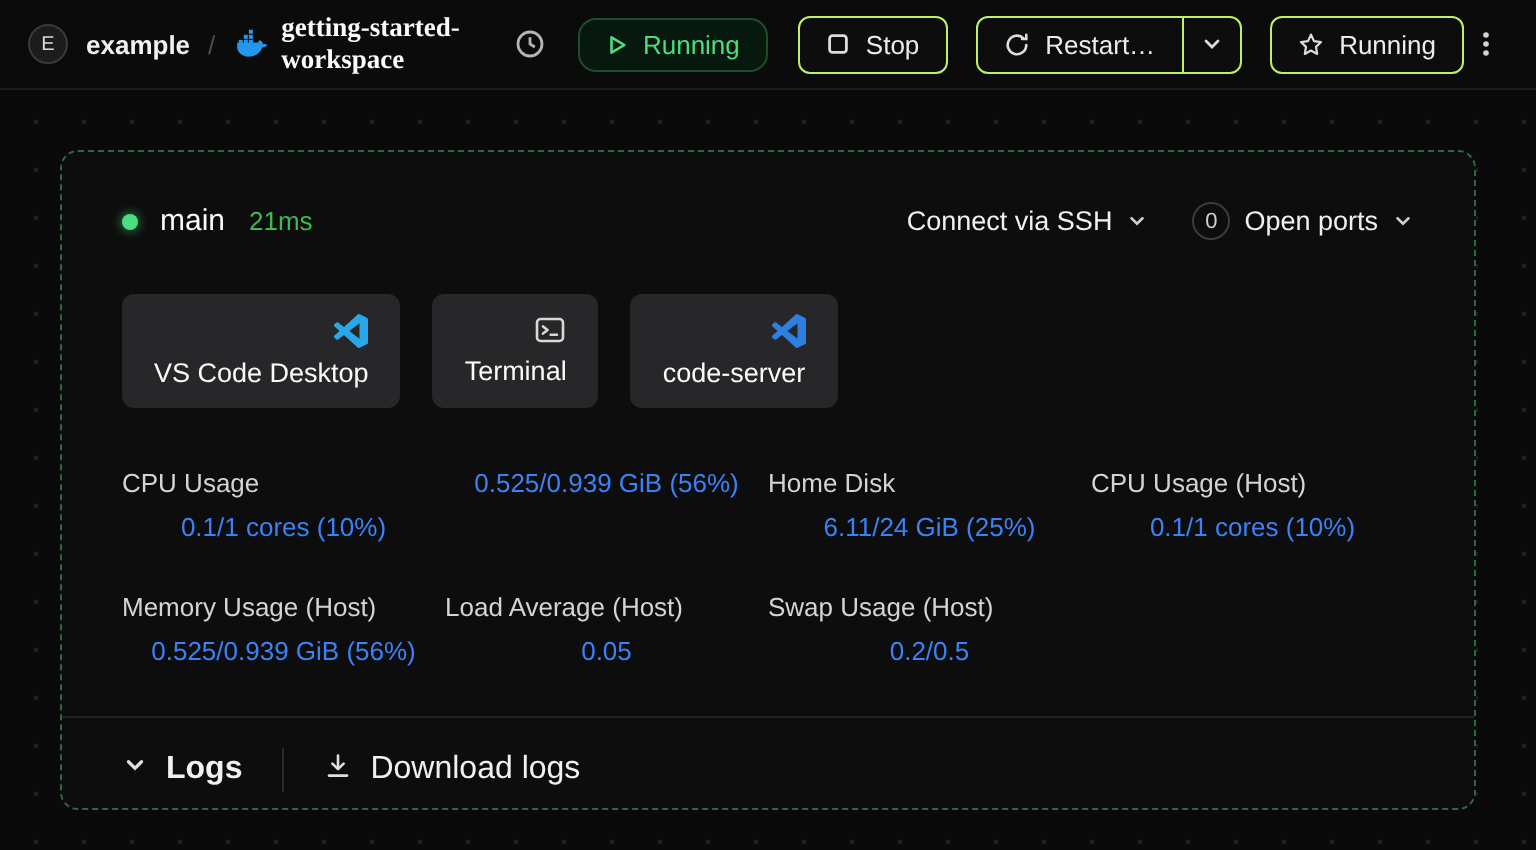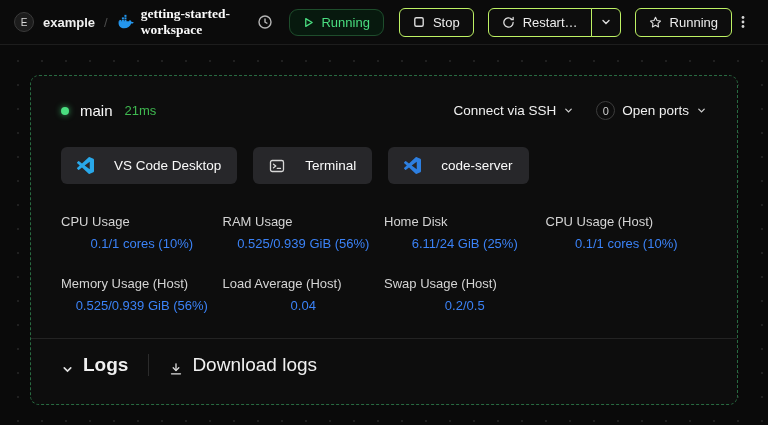--- a/index.html
+++ b/index.html
@@ -77,39 +77,39 @@
     font-family: inherit; font-size: 13.5px; font-weight: 500; cursor: pointer; padding: 0;
   }
   .ports-count {
     width: 19px; height: 19px; border-radius: 50%;
     border: 1px solid #3c3c3c; display: flex; align-items: center; justify-content: center;
     font-size: 11px; color: #cfcfcf;
   }
 
   .apps-row { display: flex; gap: 16px; margin-top: 27px; }
   .app-btn {
-    display: flex; align-items: center; gap: 20px;
+    display: flex; align-items: flex-end; gap: 5px;
     background: #27272a; border: none; border-radius: 6px;
     padding: 10px 16px; color: #fafafa;
-    font-family: inherit; font-size: 13.5px; font-weight: 500; cursor: pointer;
+    font-family: inherit; font-size: 13.5px; font-weight: 500; cursor: pointer; flex-direction: column;
   }
 
   .stats-grid {
     display: grid; grid-template-columns: repeat(4, 1fr);
     row-gap: 25px; margin-top: 30px;
   }
   .stat-label { color: #d4d4d4; font-size: 13px; margin-bottom: 7px; }
   .stat-value { color: #3b82f6; font-size: 13px; text-align: center; }
 
   .card-divider { border: none; border-top: 1px solid #232323; margin: 25px -30px 0; }
   .logs-row { display: flex; align-items: center; padding: 15px 0 17px; }
   .logs-btn, .dl-btn {
-    display: flex; align-items: flex-end; gap: 9px;
+    display: flex; align-items: flex-start; gap: 9px;
     background: none; border: none; color: #f0f0f0;
-    font-family: inherit; font-size: 19px; cursor: pointer; padding: 0;
+    font-family: inherit; font-size: 16px; cursor: pointer; padding: 0;
   }
   .logs-btn { font-weight: 700; }
   .v-sep { width: 1px; height: 22px; background: #2b2b2b; margin: 0 20px; }
 
   svg { display: block; }
 </style>
 </head>
 <body>
 
 <header class="topbar">
@@ -230,38 +230,37 @@
         <span>code-server</span>
       </button>
     </div>
 
     <div class="stats-grid">
       <div class="stat">
         <div class="stat-label">CPU Usage</div>
         <div class="stat-value">0.1/1 cores (10%)</div>
       </div>
       <div class="stat">
-        <div class="stat-label">RAM Usage</div>
         <div class="stat-value">0.525/0.939 GiB (56%)</div>
       </div>
       <div class="stat">
         <div class="stat-label">Home Disk</div>
         <div class="stat-value">6.11/24 GiB (25%)</div>
       </div>
       <div class="stat">
         <div class="stat-label">CPU Usage (Host)</div>
         <div class="stat-value">0.1/1 cores (10%)</div>
       </div>
       <div class="stat">
         <div class="stat-label">Memory Usage (Host)</div>
         <div class="stat-value">0.525/0.939 GiB (56%)</div>
       </div>
       <div class="stat">
         <div class="stat-label">Load Average (Host)</div>
-        <div class="stat-value">0.04</div>
+        <div class="stat-value">0.05</div>
       </div>
       <div class="stat">
         <div class="stat-label">Swap Usage (Host)</div>
         <div class="stat-value">0.2/0.5</div>
       </div>
     </div>
 
     <hr class="card-divider">
 
     <div class="logs-row">

